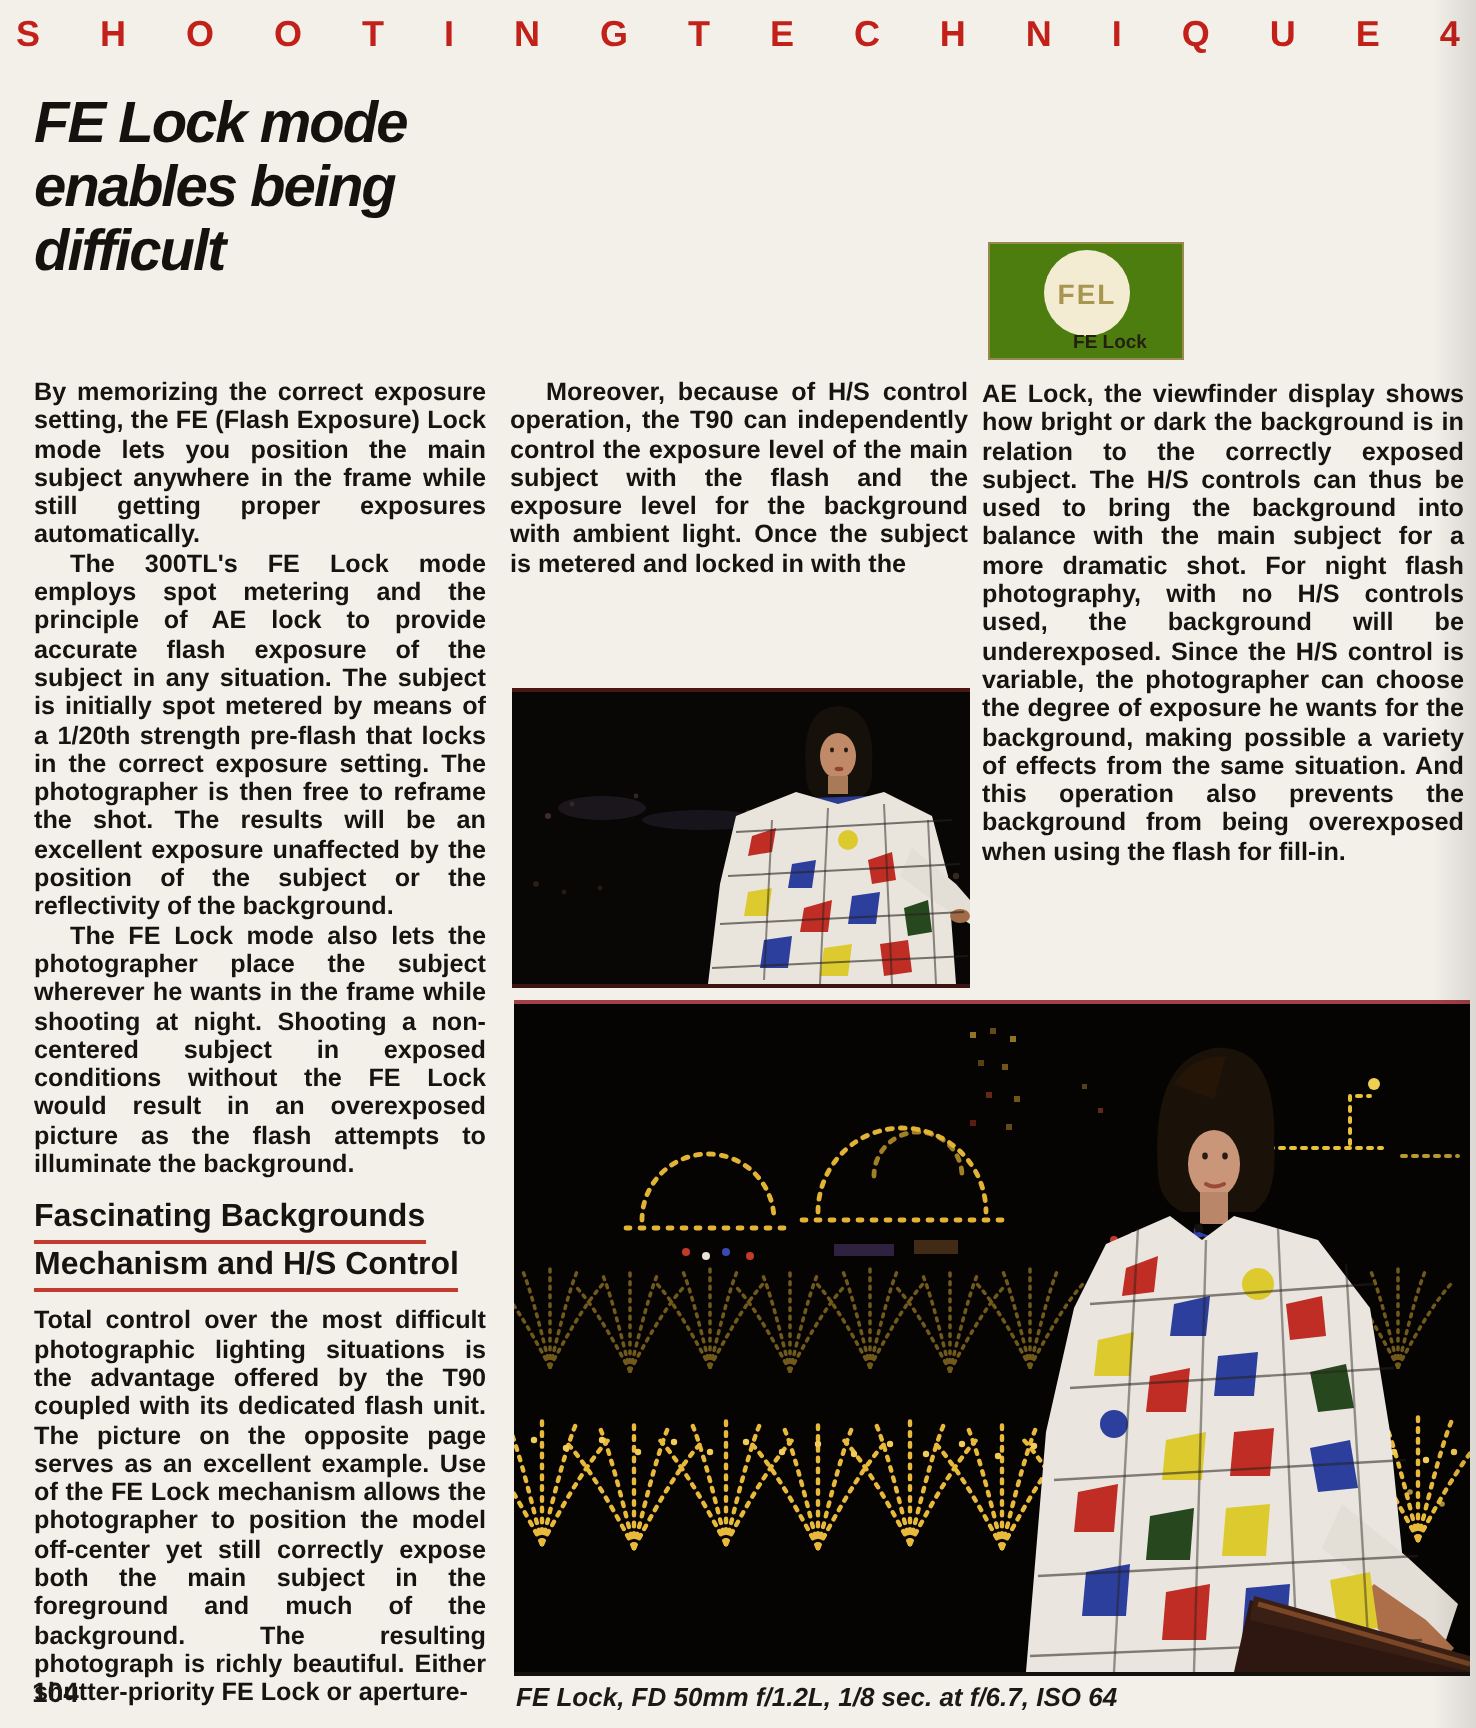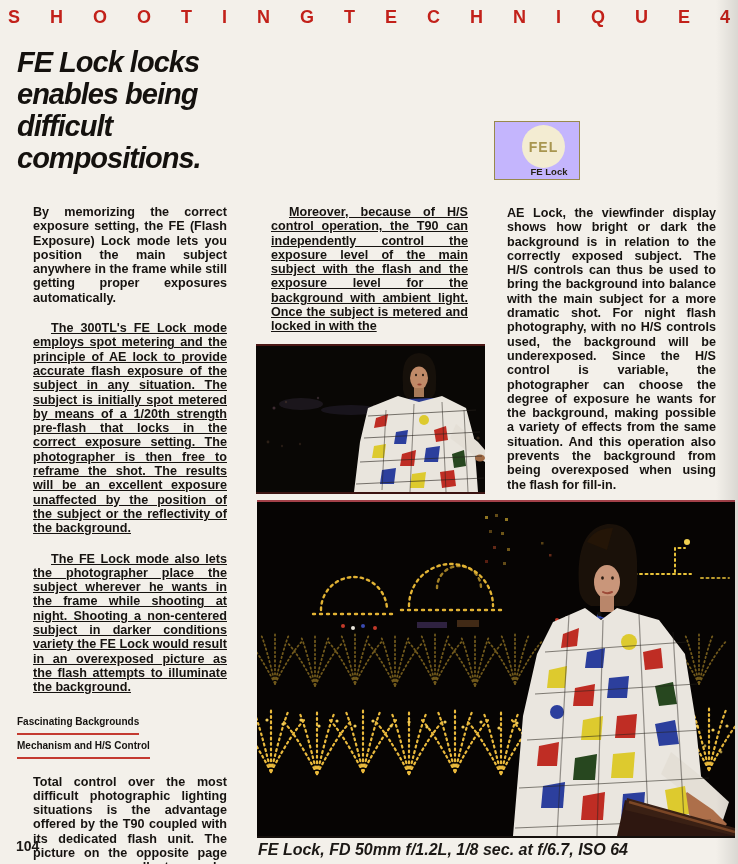--- a/index.html
+++ b/index.html
@@ -16,41 +16,41 @@
   .header{position:absolute;left:8px;top:7px;width:722px;color:#c2211a;
     font-weight:bold;font-size:18px;}
   .spread{display:flex;justify-content:space-between;}
   
   .headline{position:absolute;left:17px;top:46px;width:300px;
     font-style:italic;font-weight:bold;font-size:29px;line-height:32px;
     letter-spacing:-1px;color:#14110e;}
   
   .col{position:absolute;font-size:12.6px;line-height:14.3px;font-weight:bold;
     text-align:justify;color:#161310;}
-  .col p{margin:16px;}
-  .col p.ind{text-indent:18px;text-decoration:underline;}
+  .col p{margin:0;}
+  .col p.ind{text-indent:18px;}
   #col1{left:17px;top:189px;width:226px;}
   #col2{left:255px;top:189px;width:229px;}
   #col3{left:491px;top:190px;width:241px;}
-  .subhead{margin-top:9px;margin-bottom:7px;font-size:10px;line-height:21px;}
+  .subhead{margin-top:9px;margin-bottom:7px;font-size:16px;line-height:21px;}
   .subhead .u{display:inline-block;border-bottom:2.5px solid #c43a30;padding-bottom:1px;}
   
-  .fel-box{position:absolute;left:494px;top:121px;width:86px;height:59px;
-    background:#c4b5fd;border:1px solid #98894c;box-sizing:border-box;text-align:center;}
+  .fel-box{position:absolute;left:494px;top:121px;width:98px;height:59px;
+    background:#4d7c0f;border:1px solid #98894c;box-sizing:border-box;text-align:center;}
   .fel-circle{position:absolute;left:27px;top:3px;width:43px;height:43px;border-radius:50%;
     background:#f3ecd2;display:flex;align-items:center;justify-content:center;
     font-weight:bold;font-size:14px;color:#a8964f;letter-spacing:1px;}
   .fel-caption{position:absolute;left:0;right:0;top:44px;font-weight:bold;font-size:9.5px;color:#241f12;padding-left:24px;}
   
   .photo-small{position:absolute;left:256px;top:344px;width:229px;height:150px;
     border-top:2px solid #4b1715;border-bottom:2px solid #3c1412;box-sizing:border-box;background:#0a0806;}
   .photo-large{position:absolute;left:257px;top:500px;width:478px;height:338px;
     border-top:2px solid #a24048;border-bottom:2px solid #15100d;box-sizing:border-box;background:#070504;}
   .photo-small svg,.photo-large svg{display:block;width:100%;height:100%;}
-  .caption{position:absolute;left:258px;top:841px;font-size:16px;font-weight:bold;
+  .caption{position:absolute;left:258px;top:841px;font-size:13px;font-weight:bold;
     font-style:italic;color:#1b1815;}
   .pageno{position:absolute;left:16px;top:838px;font-size:14px;font-weight:bold;color:#1b1815;}
 </style>
 </head>
 <body>
 
 <div class="page">
 
   <div class="header spread">
       <span>S</span>
@@ -67,30 +67,29 @@
       <span>H</span>
       <span>N</span>
       <span>I</span>
       <span>Q</span>
       <span>U</span>
       <span>E</span>
       <span>4</span>
     </div>
 
   <div class="headline">
-    <div>FE Lock locks</div>
+    <div>FE Lock mode</div>
     <div>enables being</div>
     <div>difficult</div>
-    <div>compositions.</div>
   </div>
 
   <div class="col" id="col1">
     <p>By memorizing the correct exposure setting, the FE (Flash Exposure) Lock mode lets you position the main subject anywhere in the frame while still getting proper exposures automatically.</p>
     <p class="ind">The 300TL's FE Lock mode employs spot metering and the principle of AE lock to provide accurate flash exposure of the subject in any situation. The subject is initially spot metered by means of a 1/20th strength pre-flash that locks in the correct exposure setting. The photographer is then free to reframe the shot. The results will be an excellent exposure unaffected by the position of the subject or the reflectivity of the background.</p>
-    <p class="ind">The FE Lock mode also lets the photographer place the subject wherever he wants in the frame while shooting at night. Shooting a non-centered subject in darker conditions variety the FE Lock would result in an overexposed picture as the flash attempts to illuminate the background.</p>
+    <p class="ind">The FE Lock mode also lets the photographer place the subject wherever he wants in the frame while shooting at night. Shooting a non-centered subject in exposed conditions without the FE Lock would result in an overexposed picture as the flash attempts to illuminate the background.</p>
     <div class="subhead">
       <div><span class="u">Fascinating Backgrounds</span></div>
       <div><span class="u">Mechanism and H/S Control</span></div>
     </div>
     <p>Total control over the most difficult photographic lighting situations is the advantage offered by the T90 coupled with its dedicated flash unit. The picture on the opposite page serves as an excellent example. Use of the FE Lock mechanism allows the photographer to position the model off-center yet still correctly expose both the main subject in the foreground and much of the background. The resulting photograph is richly beautiful. Either shutter-priority FE Lock or aperture-</p>
   </div>
 
   <div class="col" id="col2">
     <p class="ind">Moreover, because of H/S control operation, the T90 can independently control the exposure level of the main subject with the flash and the exposure level for the background with ambient light. Once the subject is metered and locked in with the</p>
   </div>

